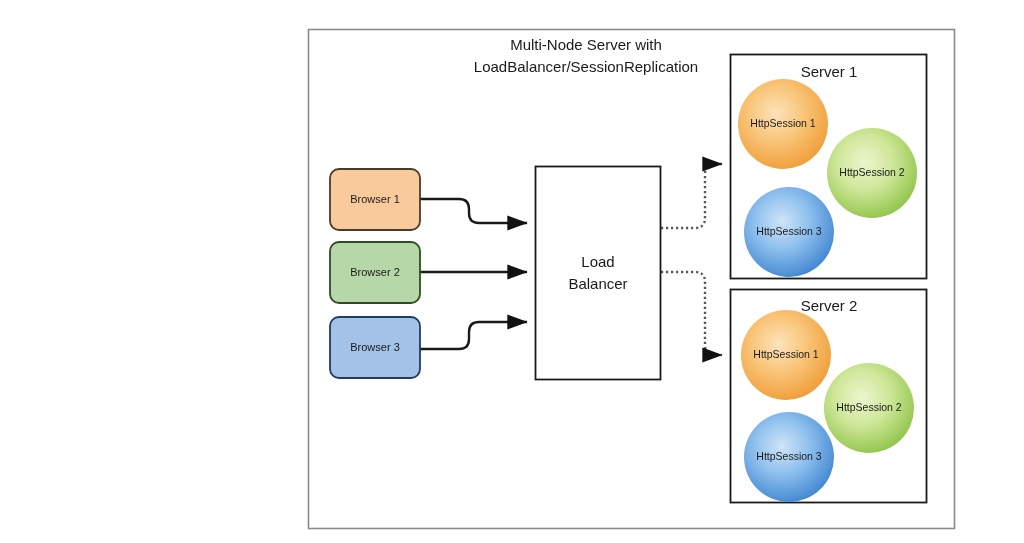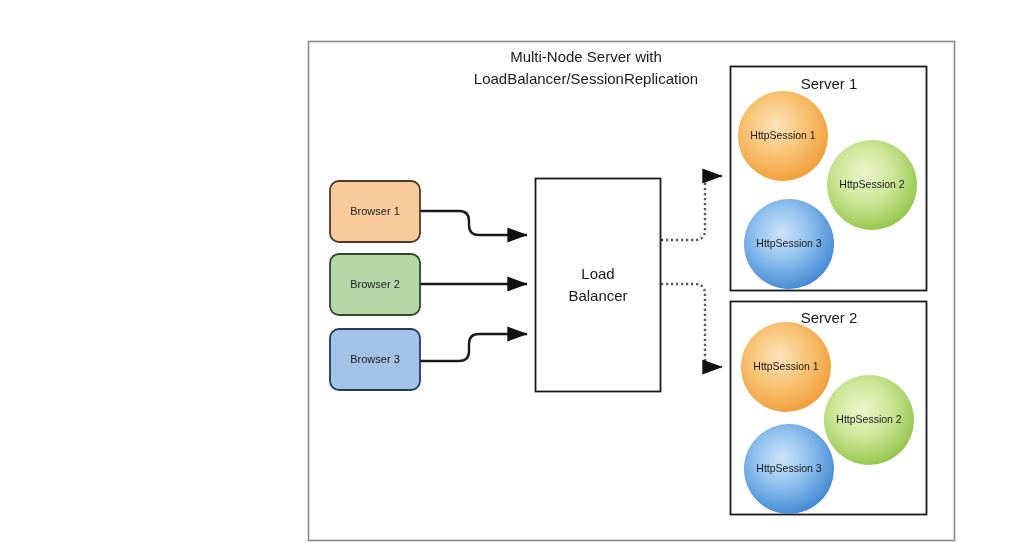--- a/index.html
+++ b/index.html
@@ -10,21 +10,21 @@
   body {
     width: 1024px;
     height: 543px;
     font-family: "Liberation Sans", sans-serif;
     position: relative;
     overflow: hidden;
   }
   #canvas {
     position: absolute;
     left: 0;
-    top: 16px;
+    top: 4px;
     width: 1024px;
     height: 421px;
   }
   .diagram-svg {
     display: block;
   }
   .ttl {
     font-family: "Liberation Sans", sans-serif;
     font-size: 15px;
     fill: #1a1a1a;

